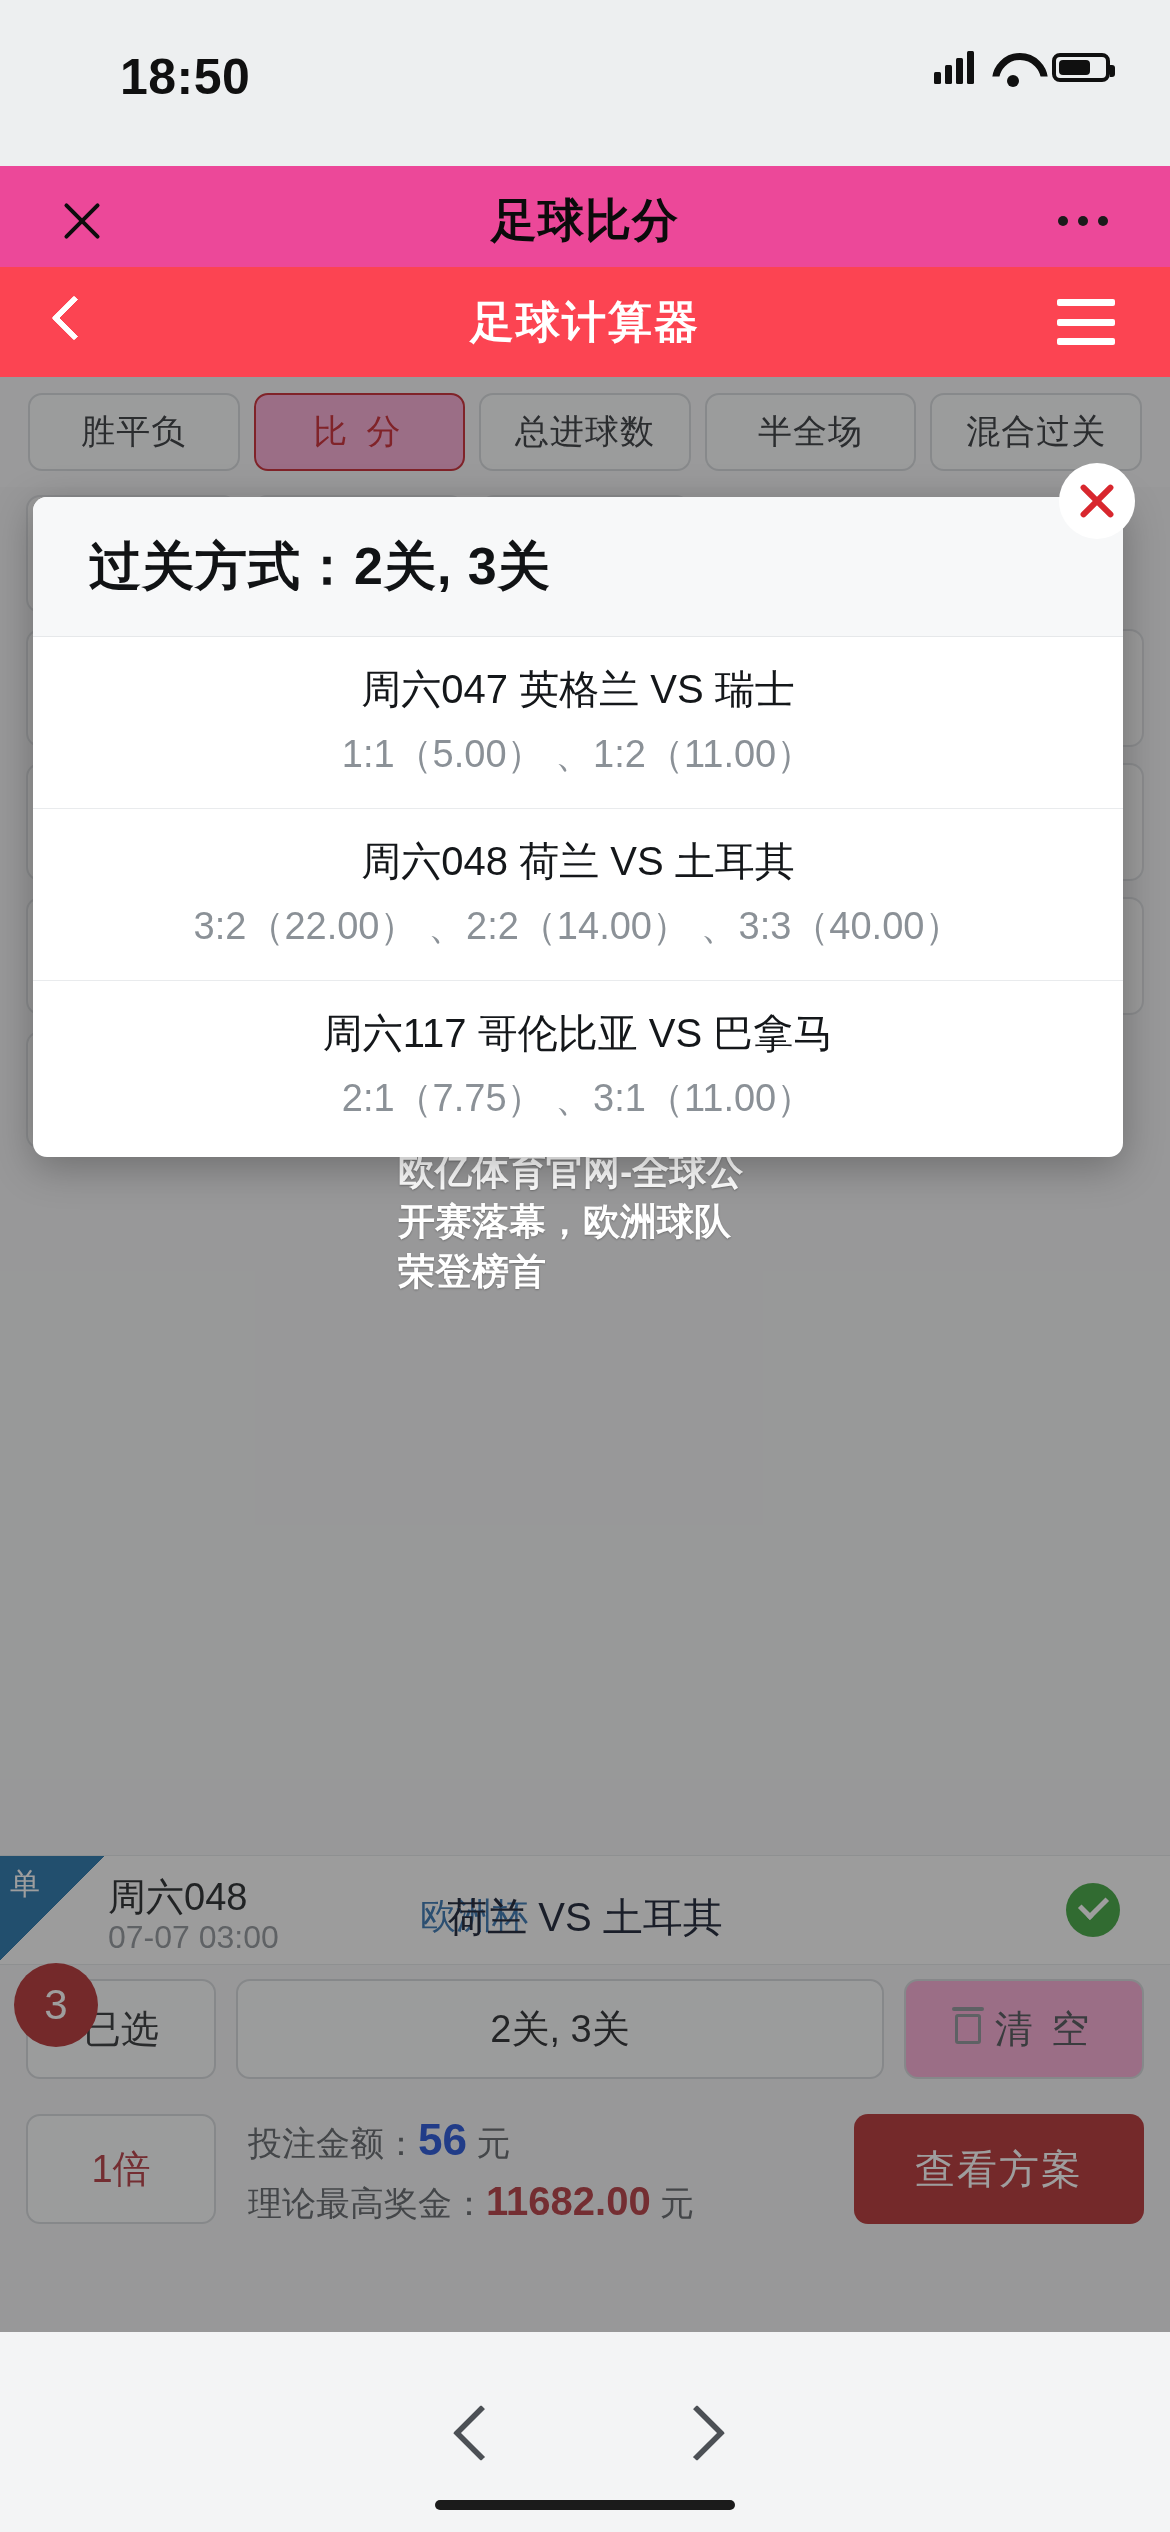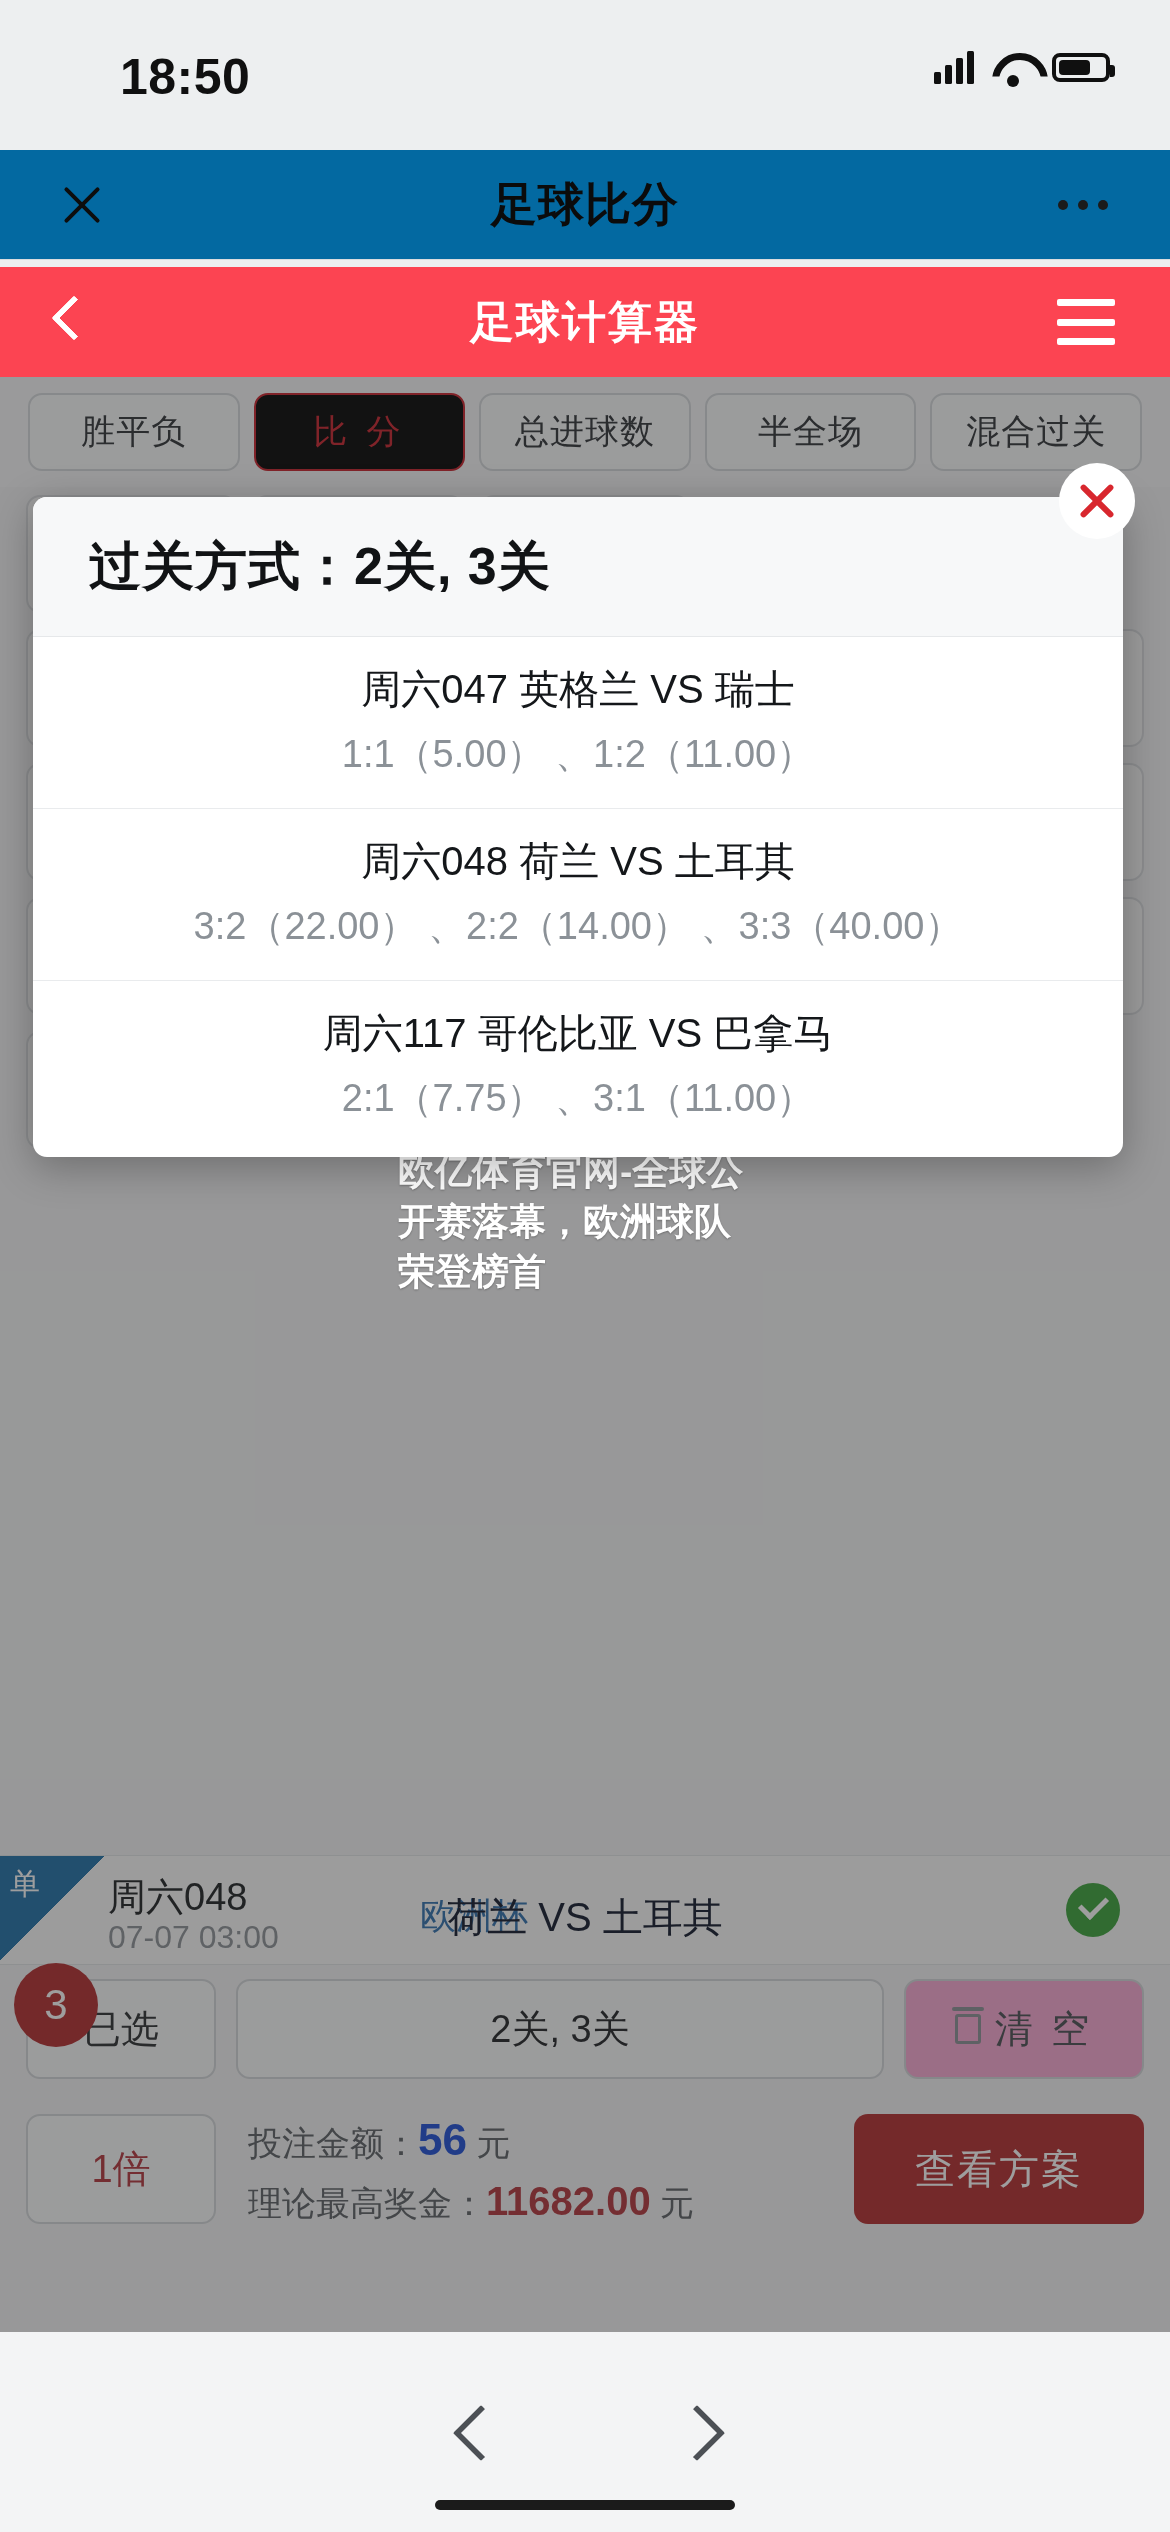--- a/index.html
+++ b/index.html
@@ -36,22 +36,22 @@
   .wifi::after{
     content:""; position:absolute; left:15px; top:24px; width:12px; height:12px;
     background:#101010; border-radius:50%;
   }
   .batt { width:58px; height:29px; border:4px solid #101010; border-radius:8px; position:relative; }
   .batt::after{ content:""; position:absolute; right:-9px; top:8px; width:5px; height:12px; background:#101010; border-radius:0 3px 3px 0;}
   .batt i{ position:absolute; left:3px; top:3px; bottom:3px; width:62%; background:#101010; border-radius:4px; display:block;}
 
   
   .wv-nav {
-    position:absolute; top:150px; left:0; width:1170px; height:110px;
-    background:#0369a1; display:flex; align-items:center;
+    position:absolute; top:166px; left:0; width:1170px; height:110px;
+    background:#ec4899; display:flex; align-items:center;
     border-bottom:1px solid #d9dcde;
   }
   .wv-close {
     position:absolute; left:55px; top:50%; transform:translateY(-50%);
     width:54px; height:54px;
   }
   .wv-close::before,.wv-close::after{
     content:""; position:absolute; left:50%; top:50%; width:48px; height:4px;
     background:#0d0d0d; border-radius:2px;
   }
@@ -99,21 +99,21 @@
     position:absolute; top:0; left:0; width:1170px; height:110px;
     display:flex; align-items:center; gap:14px; padding:0 28px;
     background:#f7f8f9;
   }
   .tab {
     flex:1; height:78px; border:2px solid #d6d9dc; border-radius:14px;
     background:#fafbfc; color:#2e3236;
     display:flex; align-items:center; justify-content:center;
     font-size:34px; letter-spacing:1px; white-space:nowrap;
   }
-  .tab.active { border-color:#c9202a; color:#c9202a; background:#000000; letter-spacing:5px;}
+  .tab.active { border-color:#c9202a; color:#c9202a; background:#f9a8d4; letter-spacing:5px;}
 
   
   .grid-wrap { position:absolute; top:118px; left:0; width:1170px; padding:0 26px; }
   .grid { display:grid; grid-template-columns:repeat(5,1fr); gap:16px 16px; }
   .cell {
     height:118px; border:2px solid #dcdfe2; border-radius:14px; background:#fbfbfc;
     display:flex; flex-direction:column; align-items:center; justify-content:center;
   }
   .cell .sc { font-size:37px; font-weight:700; font-style:italic; color:#c01d26; line-height:1.15;}
   .cell .od { font-size:35px; color:#2a2d30; line-height:1.2; }

